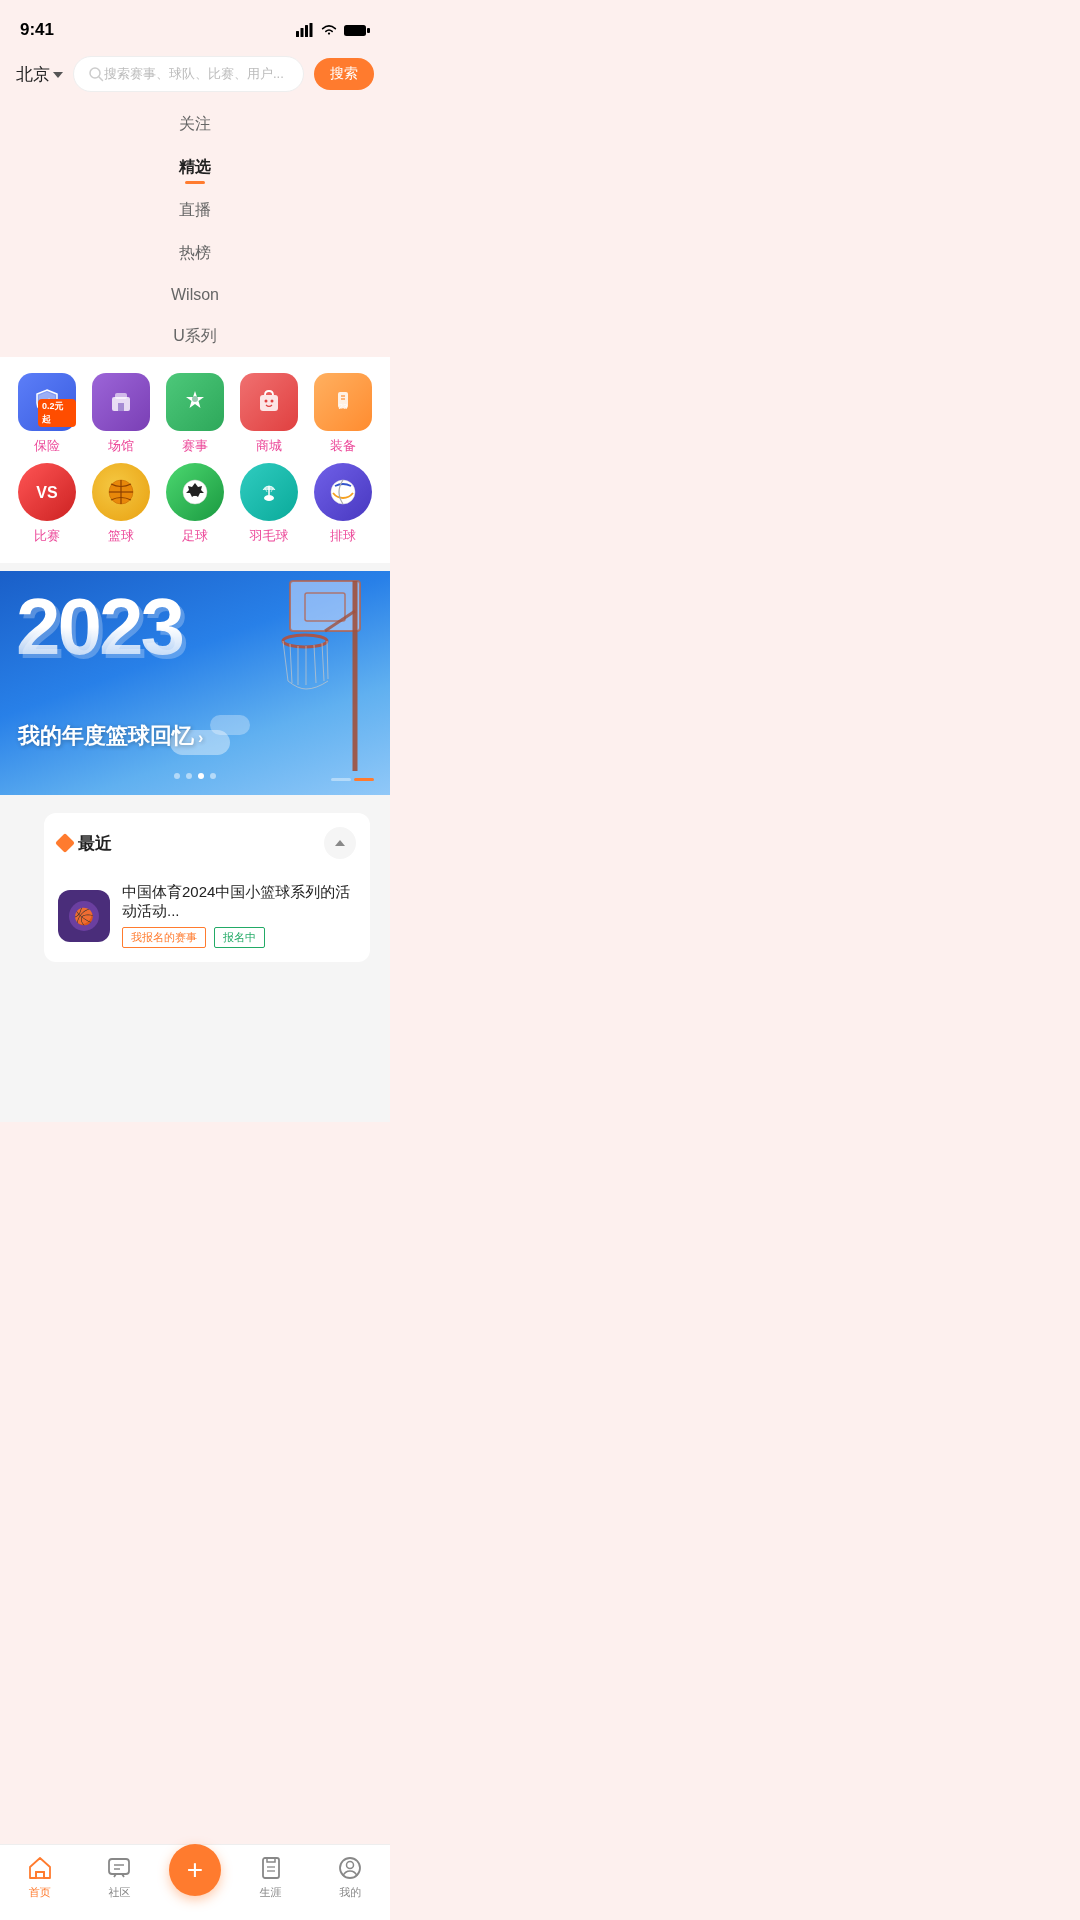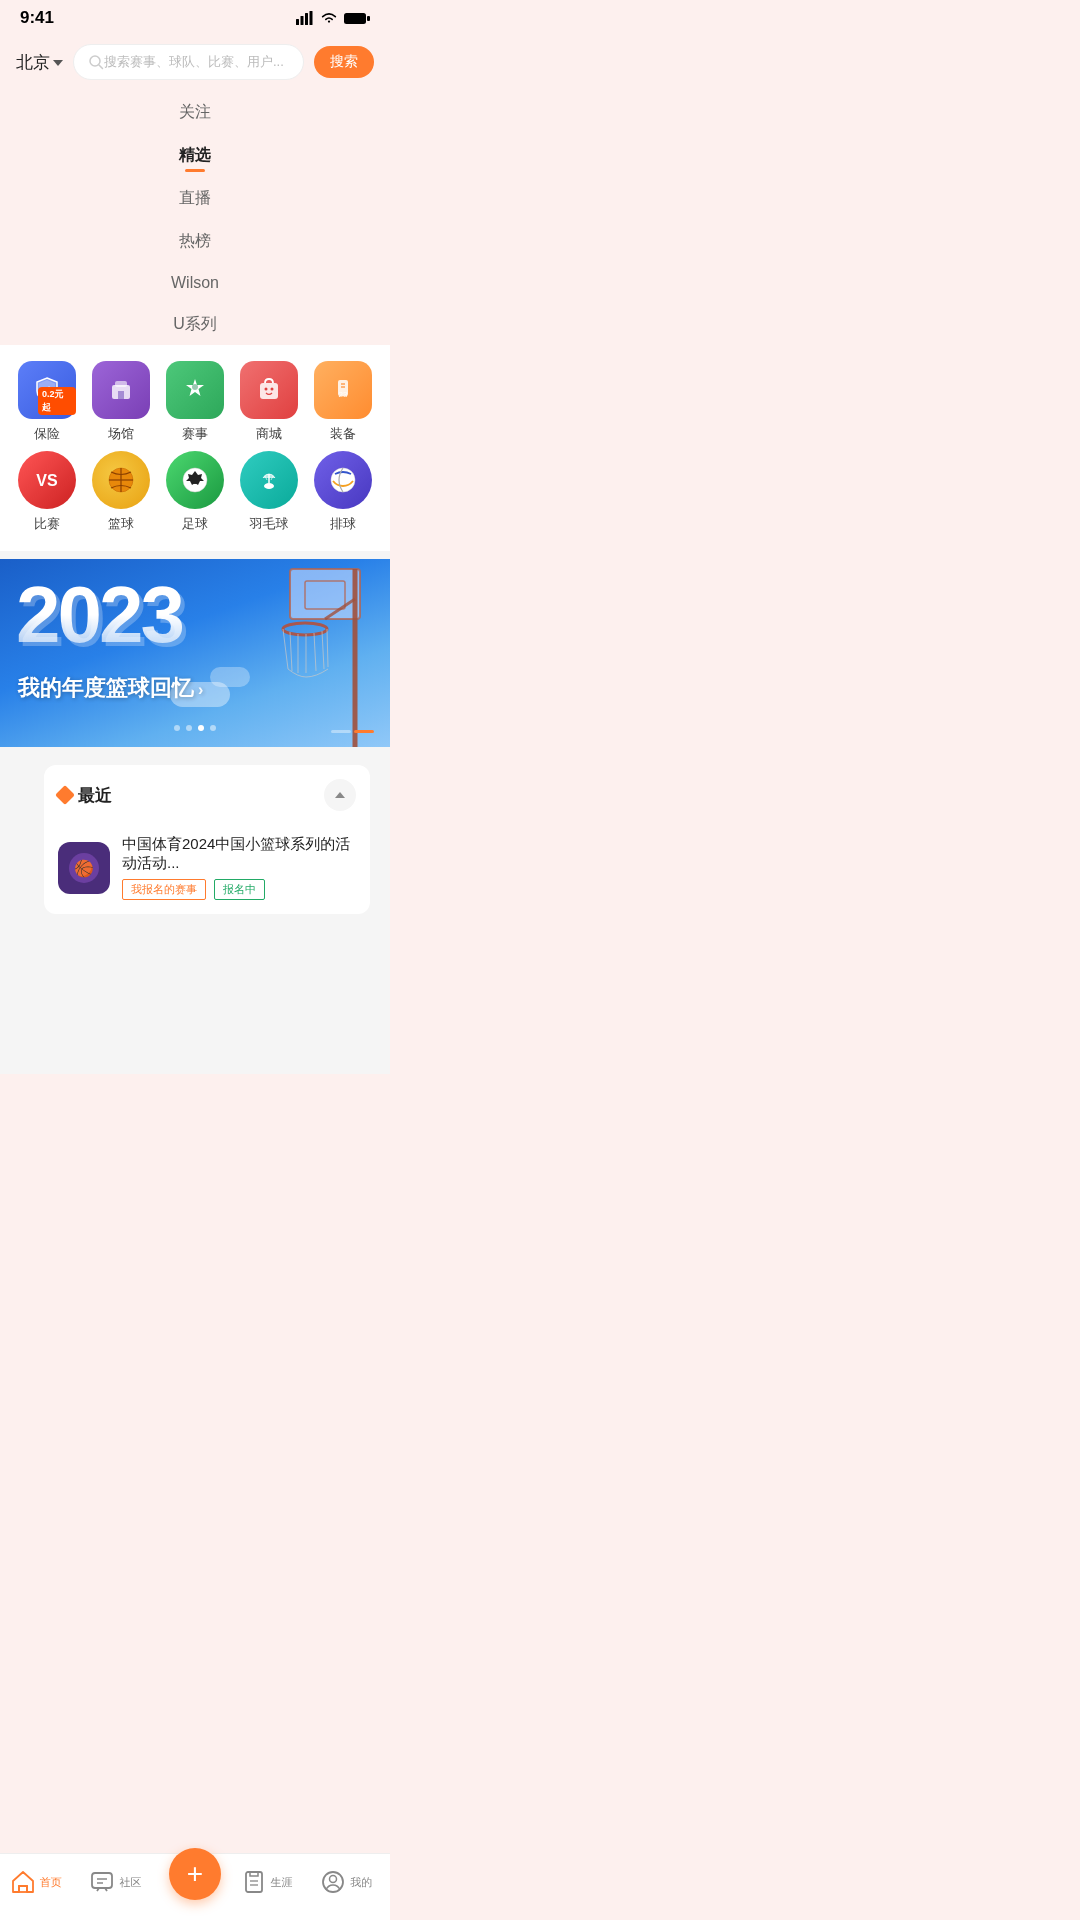--- a/index.html
+++ b/index.html
@@ -11,21 +11,21 @@
       font-family: -apple-system, 'PingFang SC', 'Helvetica Neue', sans-serif;
       overflow-x: hidden;
       position: relative;
     }
 
     
     .status-bar {
       display: flex;
       justify-content: space-between;
       align-items: center;
-      padding: 8px 20px 8px;
+      padding: 20px 20px 8px;
       background: #fdf0ee;
     }
     .status-time {
       font-size: 17px;
       font-weight: 600;
       color: #000;
     }
     .status-icons {
       display: flex;
       align-items: center;
@@ -150,21 +150,21 @@
       height: 58px;
       border-radius: 14px;
       display: flex;
       align-items: center;
       justify-content: center;
       position: relative;
       font-size: 26px;
     }
     .icon-label {
       font-size: 13px;
-      color: #404040;
+      color: #ec4899;
       text-align: center;
     }
     .badge {
       position: absolute;
       bottom: 4px;
       left: 20px;
       background: #ff4d00;
       color: #fff;
       font-size: 9px;
       padding: 1px 4px;
@@ -180,21 +180,21 @@
       display: flex;
       align-items: center;
       justify-content: center;
       font-size: 26px;
     }
 
     
     .banner {
       margin: 0 0 8px;
       position: relative;
-      height: 188px;
+      height: 224px;
       background: linear-gradient(135deg, #1a6bcc 0%, #2a8aee 50%, #5bb3f5 100%);
       overflow: hidden;
       cursor: pointer;
     }
     .banner-dots {
       position: absolute;
       bottom: 16px;
       left: 50%;
       transform: translateX(-50%);
       display: flex;
@@ -322,21 +322,21 @@
       width: 390px;
       background: #fff;
       border-top: 1px solid #eee;
       display: flex;
       align-items: center;
       justify-content: space-around;
       padding: 10px 0 20px;
     }
     .nav-item {
       display: flex;
-      flex-direction: row;
+      flex-direction: column;
       align-items: center;
       gap: 4px;
       cursor: pointer;
       min-width: 60px;
     }
     .nav-item-label {
       font-size: 11px;
       color: #888;
     }
     .nav-item-label.active {

